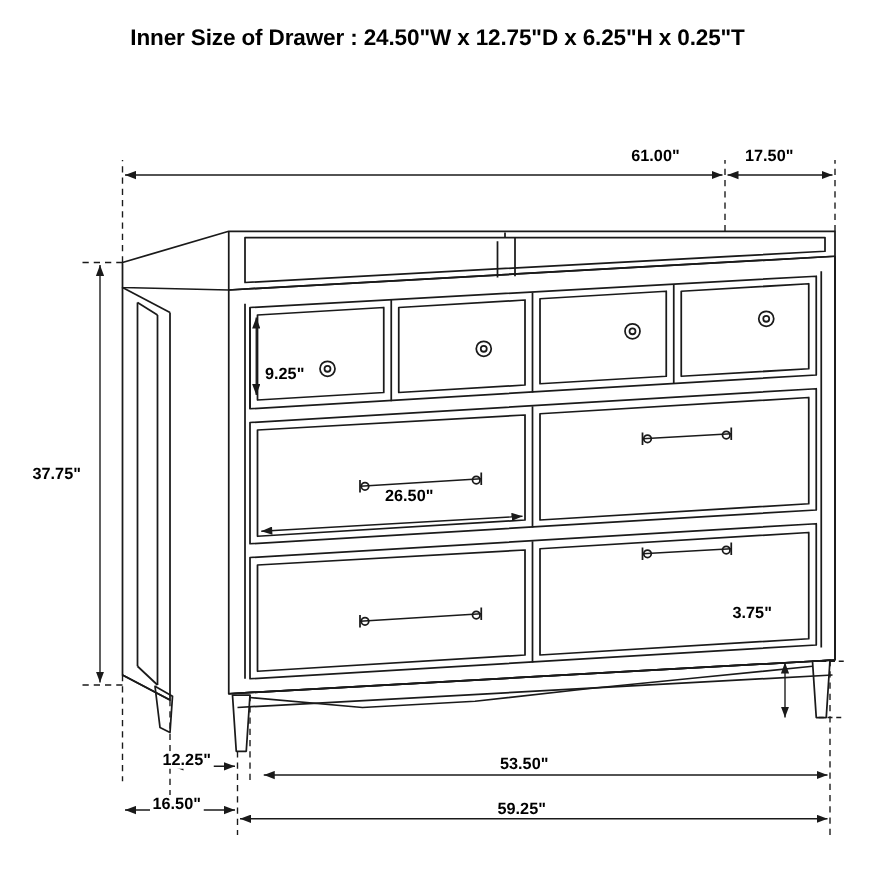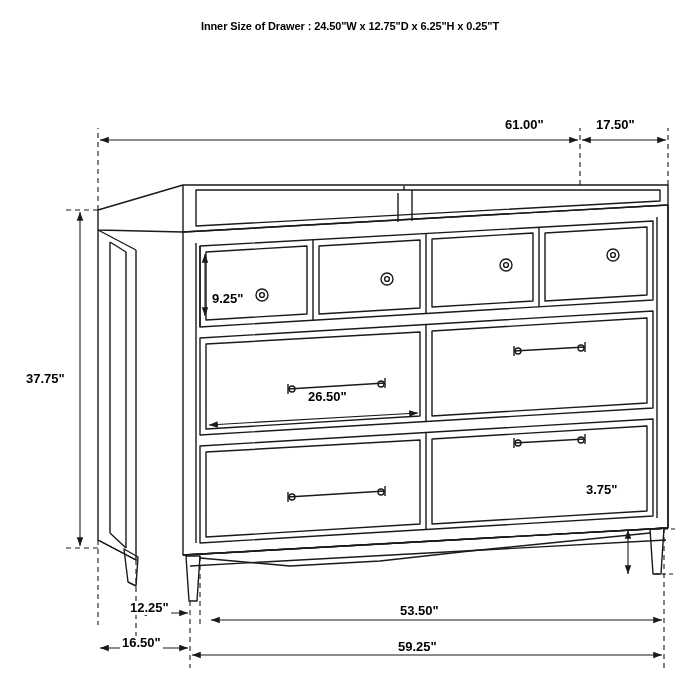--- a/index.html
+++ b/index.html
@@ -19,21 +19,21 @@
     position: relative;
     width: 700px;
     height: 700px;
   }
   #title {
     position: absolute;
     top: 20px;
     left: 0;
     width: 700px;
     text-align: center;
-    font-size: 11px;
+    font-size: 18px;
     font-weight: bold;
     letter-spacing: -0.1px;
   }
   #drawing {
     position: absolute;
     top: 0;
     left: 0;
   }
   .dim-label {
     position: absolute;

